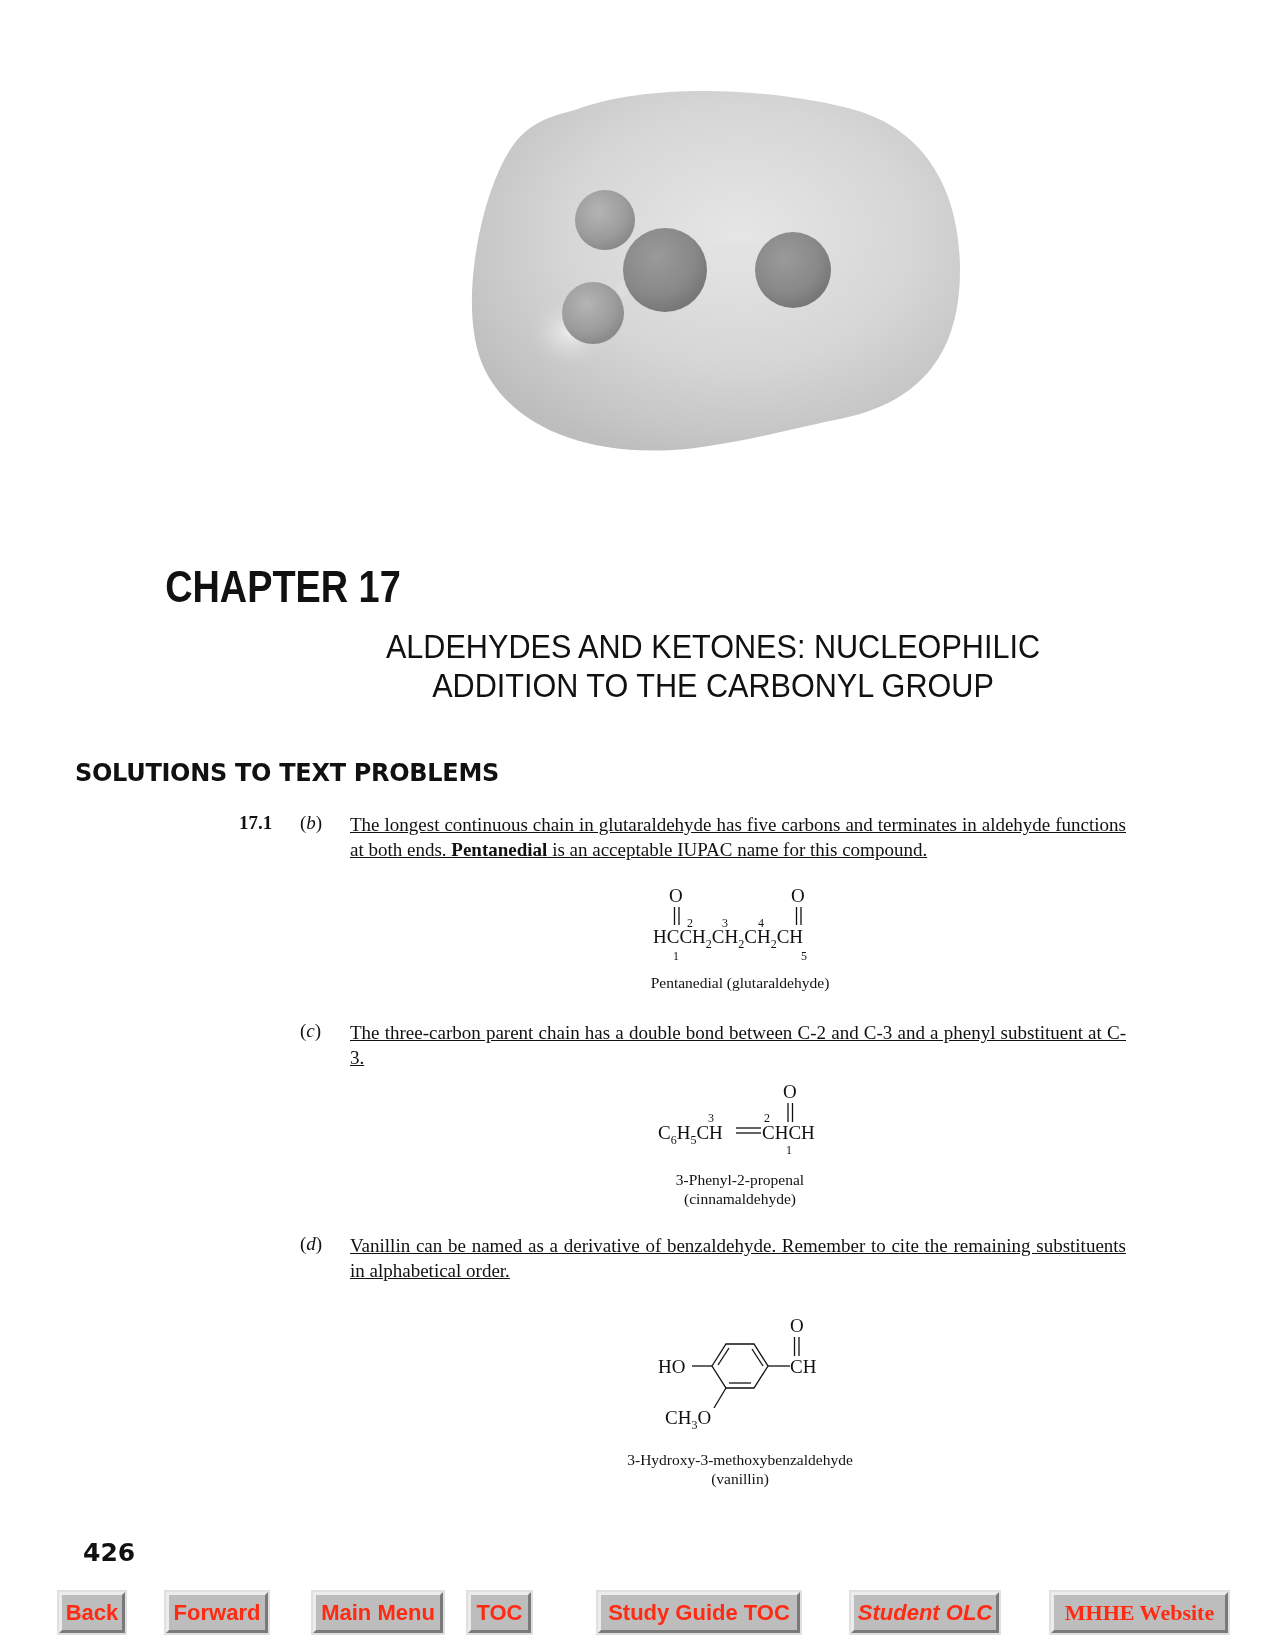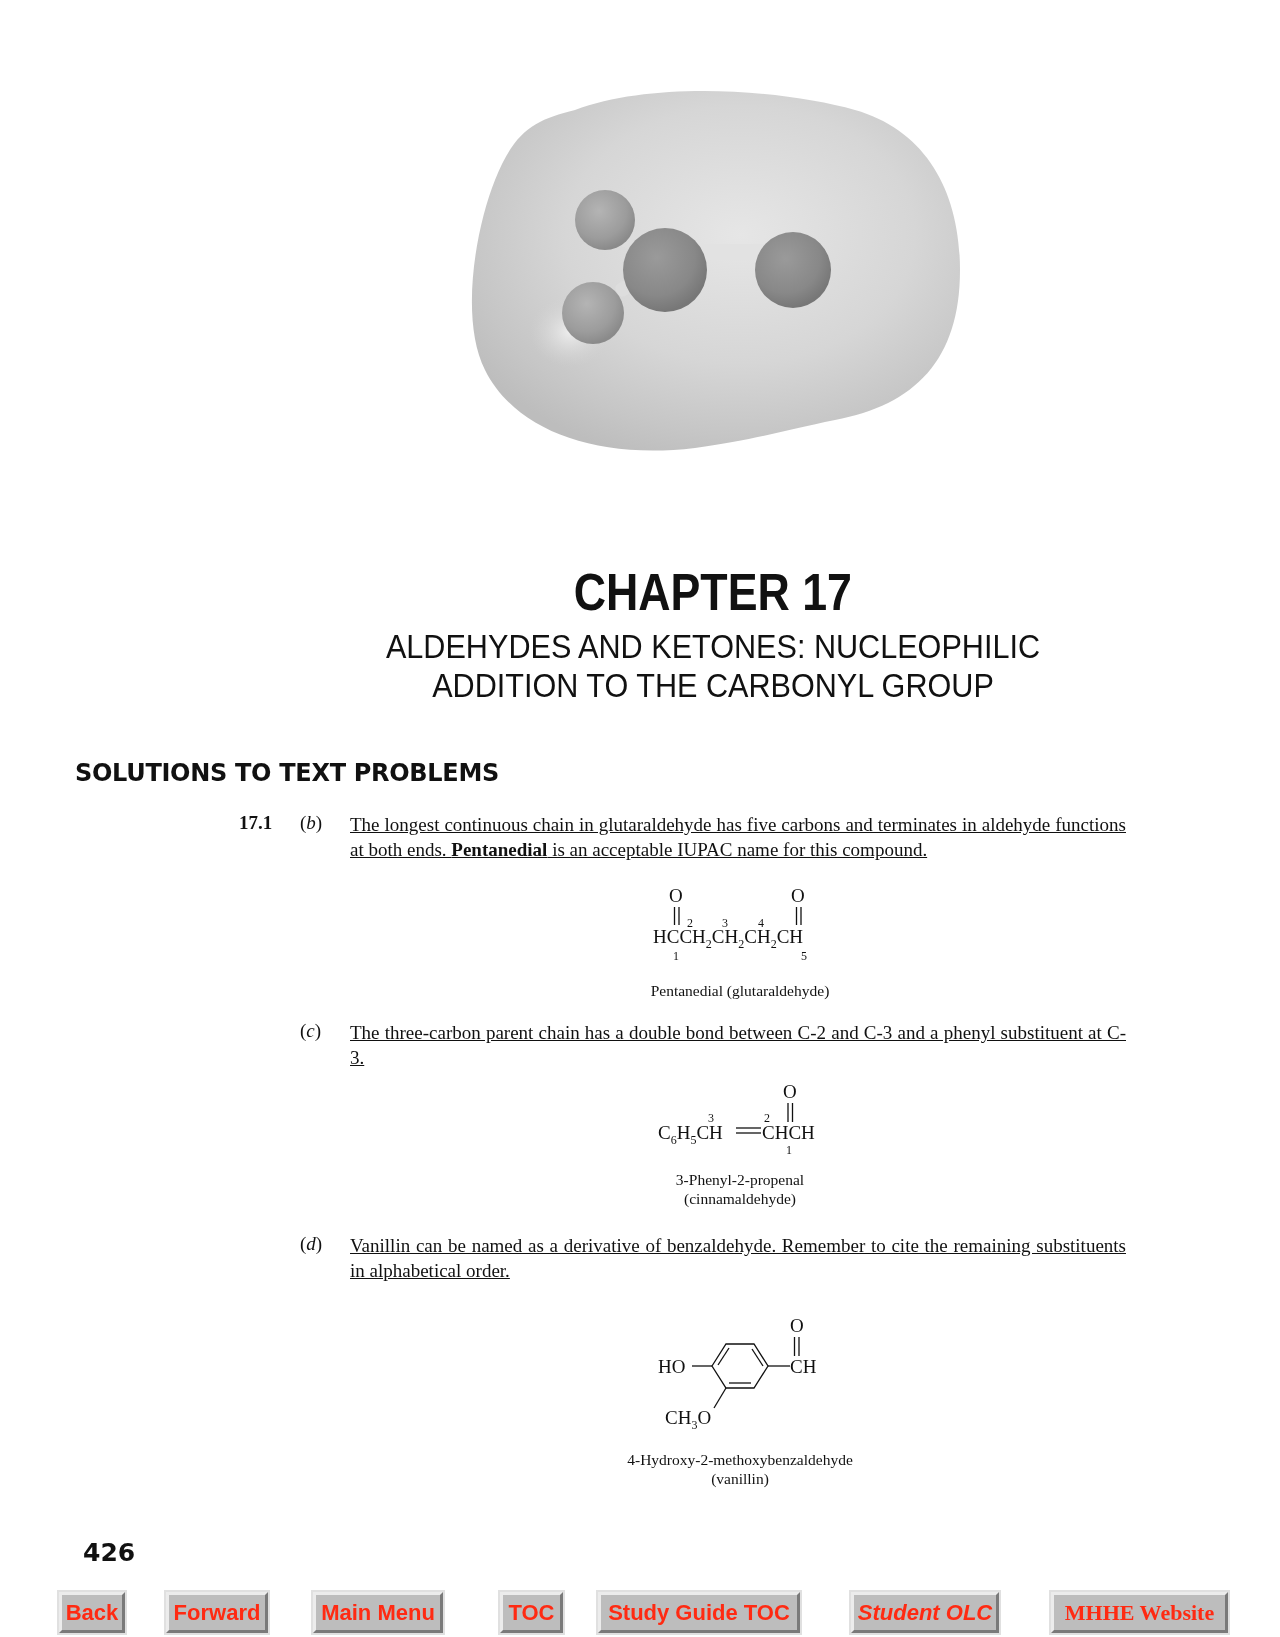--- a/index.html
+++ b/index.html
@@ -56,21 +56,21 @@
     <rect x="220" y="174" width="100" height="16" fill="#e2e2e2" rx="6"></rect>
     <rect x="160" y="165" width="30" height="14" fill="#ddd" rx="5" transform="rotate(20 175 172)"></rect>
     <rect x="160" y="208" width="30" height="14" fill="#ddd" rx="5" transform="rotate(-30 175 215)"></rect>
     <circle cx="150" cy="150" r="30" fill="url(#atomLight)"></circle>
     <circle cx="138" cy="243" r="31" fill="url(#atomLight)"></circle>
     <circle cx="210" cy="200" r="42" fill="url(#atomDark)"></circle>
     <circle cx="338" cy="200" r="38" fill="url(#atomDark)"></circle>
   </svg>
 </div>
 
-<div class="abs" style="left:0;width:1280px;top:562px;text-align:center;font-family:'Liberation Sans',sans-serif;font-weight:bold;font-size:52px;">
+<div class="abs" style="left:0;width:1280px;top:562px;text-align:left;font-family:'Liberation Sans',sans-serif;font-weight:bold;font-size:44px;">
   <span style="display:inline-block;transform:scaleX(0.86);margin-left:146px;">CHAPTER 17</span>
 </div>
 <div class="abs chapter-sub">
   <div>ALDEHYDES AND KETONES: NUCLEOPHILIC</div>
   <div>ADDITION TO THE CARBONYL GROUP</div>
 </div>
 
 <div class="abs section-head">SOLUTIONS TO TEXT PROBLEMS</div>
 
 <div class="abs prob-num" style="top:812px;">17.1</div>
@@ -88,21 +88,21 @@
     <line x1="151.5" y1="27" x2="151.5" y2="45" stroke="#111" stroke-width="1.3"></line>
     <line x1="156" y1="27" x2="156" y2="45" stroke="#111" stroke-width="1.3"></line>
     <text x="8" y="63" font-size="19"><tspan>HC</tspan><tspan>CH</tspan><tspan font-size="12" dy="5">2</tspan><tspan dy="-5">CH</tspan><tspan font-size="12" dy="5">2</tspan><tspan dy="-5">CH</tspan><tspan font-size="12" dy="5">2</tspan><tspan dy="-5">CH</tspan></text>
     <text x="28" y="80" font-size="12">1</text>
     <text x="42" y="47" font-size="12">2</text>
     <text x="77" y="47" font-size="12">3</text>
     <text x="113" y="47" font-size="12">4</text>
     <text x="156" y="80" font-size="12">5</text>
   </svg>
 </div>
-<div class="abs caption" style="left:580px;width:320px;top:973px;margin-top:8px;">Pentanedial (glutaraldehyde)</div>
+<div class="abs caption" style="left:580px;width:320px;top:973px;">Pentanedial (glutaraldehyde)</div>
 
 <div class="abs part-label" style="top:1020px;">(<i>c</i>)</div>
 <div class="abs para" style="top:1020px;">The three-carbon parent chain has a double bond between C-2 and C-3 and a phenyl substituent at C-3.</div>
 
 <div class="abs" style="left:650px;top:1078px;width:180px;height:80px;">
   <svg width="180" height="80" viewBox="0 0 180 80">
     <text x="133" y="20" font-size="19">O</text>
     <line x1="138" y1="25" x2="138" y2="44" stroke="#111" stroke-width="1.3"></line>
     <line x1="142.5" y1="25" x2="142.5" y2="44" stroke="#111" stroke-width="1.3"></line>
     <text x="8" y="61" font-size="19">C<tspan font-size="12" dy="5">6</tspan><tspan dy="-5">H</tspan><tspan font-size="12" dy="5">5</tspan><tspan dy="-5">CH</tspan></text>
@@ -134,27 +134,27 @@
     <line x1="118" y1="54" x2="140" y2="54" stroke="#111" stroke-width="1.3"></line>
     <text x="140" y="61" font-size="19">CH</text>
     <text x="140" y="20" font-size="19">O</text>
     <line x1="144.5" y1="25" x2="144.5" y2="44" stroke="#111" stroke-width="1.3"></line>
     <line x1="149" y1="25" x2="149" y2="44" stroke="#111" stroke-width="1.3"></line>
     <line x1="76" y1="76" x2="64" y2="96" stroke="#111" stroke-width="1.3"></line>
     <text x="15" y="112" font-size="19"><tspan>CH</tspan><tspan font-size="12" dy="5">3</tspan><tspan dy="-5">O</tspan></text>
   </svg>
 </div>
 <div class="abs caption" style="left:560px;width:360px;top:1450px;">
-  <div>4-Hydroxy-2-methoxybenzaldehyde</div>
+  <div>3-Hydroxy-3-methoxybenzaldehyde</div>
   <div>(vanillin)</div>
 </div>
 
 <div class="abs page-num">426</div>
 
 <div>
   <div class="navbtn" style="left:50px;width:66px;margin-left:9px;">Back</div>
   <div class="navbtn" style="left:166px;width:102px;">Forward</div>
   <div class="navbtn" style="left:313px;width:130px;">Main Menu</div>
-  <div class="navbtn" style="left:500px;width:63px;">TOC</div>
+  <div class="navbtn" style="left:468px;width:63px;">TOC</div>
   <div class="navbtn" style="left:598px;width:202px;">Study Guide TOC</div>
   <div class="navbtn" style="left:851px;width:148px;font-style:italic;">Student OLC</div>
   <div class="navbtn" style="left:1051px;width:177px;font-family:Liberation Serif, serif;">MHHE Website</div>
 </div>
 
 </body></html>

